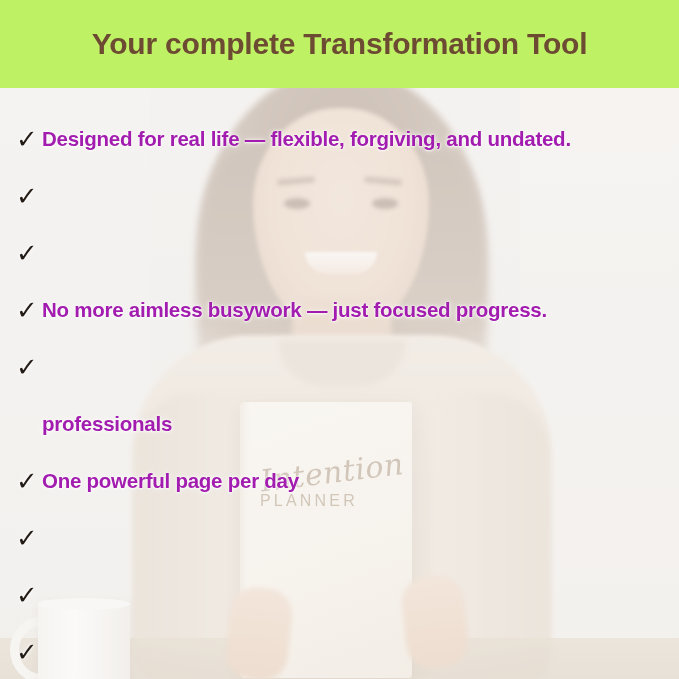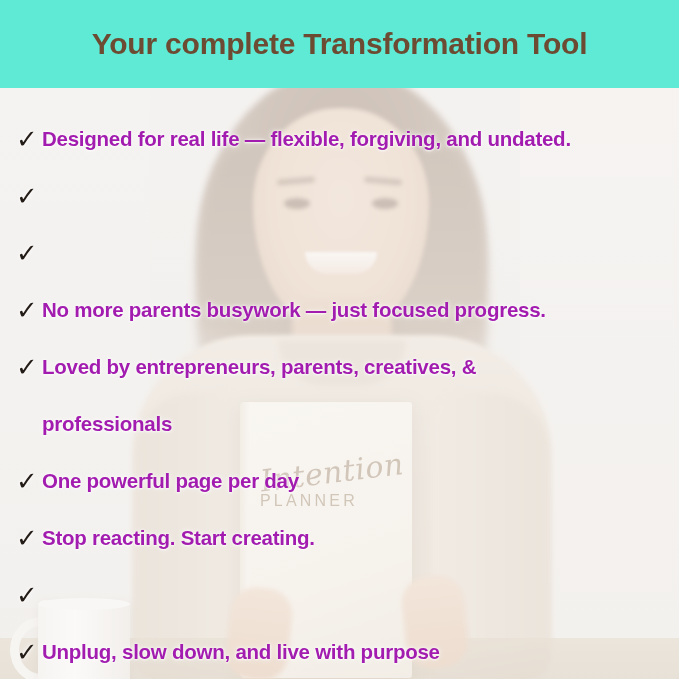--- a/index.html
+++ b/index.html
@@ -208,21 +208,21 @@
     left: 0; top: 88px;
     width: 150px; height: 520px;
     background: linear-gradient(180deg, #f4f2f0 0%, #f1efec 100%);
   }
 
   
   .banner {
     position: absolute;
     left: 0; top: 0;
     width: 679px; height: 88px;
-    background: #5eead4;
+    background: #bef264;
     z-index: 60;
     display: flex;
     align-items: center;
     justify-content: center;
   }
   .banner-title {
     font-family: "Liberation Sans", sans-serif;
     font-weight: bold;
     font-size: 30px;
     color: #6d4b33;
@@ -325,40 +325,37 @@
         <span class="row-text">Designed for real life — flexible, forgiving, and undated.</span>
       </div>
       <div class="row">
         <span class="check">✓</span>
       </div>
       <div class="row">
         <span class="check">✓</span>
       </div>
       <div class="row">
         <span class="check">✓</span>
-        <span class="row-text">No more parents busywork — just focused progress.</span>
-      </div>
-      <div class="row">
-        <span class="check">✓</span>
-        <span class="row-text">Loved by entrepreneurs, parents, creatives, &amp;</span>
+        <span class="row-text">No more aimless busywork — just focused progress.</span>
+      </div>
+      <div class="row">
+        <span class="check">✓</span>
       </div>
       <div class="row continuation">
         <span class="check">✓</span>
         <span class="row-text">professionals</span>
       </div>
       <div class="row">
         <span class="check">✓</span>
         <span class="row-text">One powerful page per day</span>
       </div>
       <div class="row">
         <span class="check">✓</span>
-        <span class="row-text">Stop reacting. Start creating.</span>
-      </div>
-      <div class="row">
-        <span class="check">✓</span>
-      </div>
-      <div class="row">
-        <span class="check">✓</span>
-        <span class="row-text">Unplug, slow down, and live with purpose</span>
+      </div>
+      <div class="row">
+        <span class="check">✓</span>
+      </div>
+      <div class="row">
+        <span class="check">✓</span>
       </div>
     </div>
 
 </div>
 
 </body></html>

